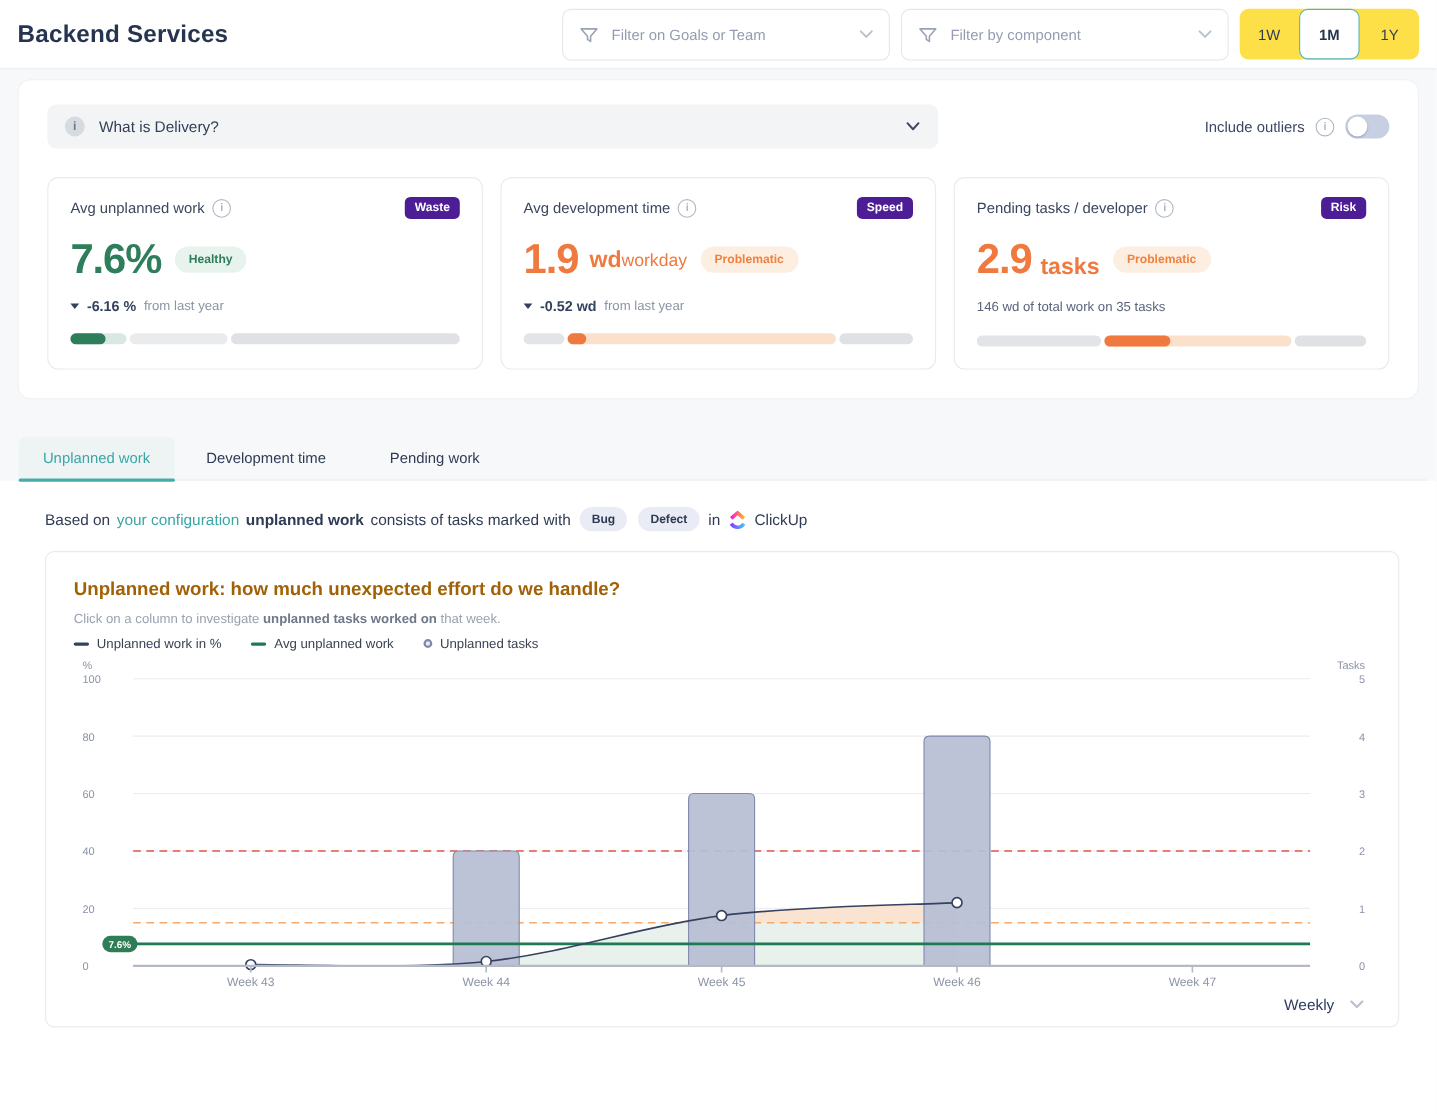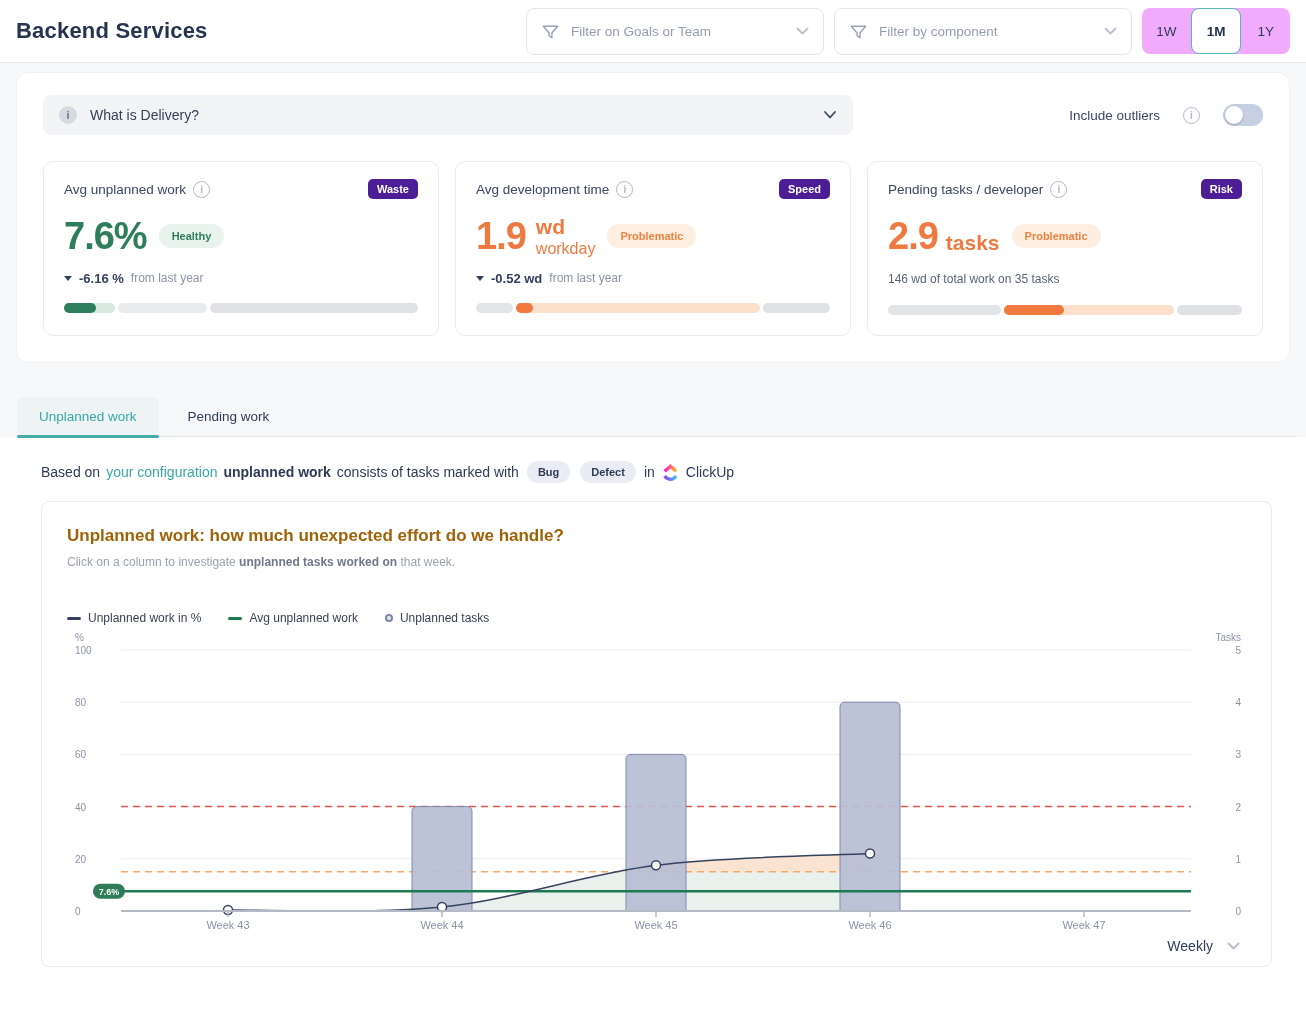--- a/index.html
+++ b/index.html
@@ -11,52 +11,52 @@
   }
   
   .appbar { height:63px; background:#fff; border-bottom:1px solid #e9ebee;
     display:flex; align-items:center; padding:0 16px; }
   .app-title { font-size:22px; font-weight:700; color:#263450; margin:0; letter-spacing:.2px; }
   .hdr-right { margin-left:auto; display:flex; align-items:center; gap:10px; }
   .filter-select { width:298px; height:47px; background:#fff; border:1px solid #e3e6ec;
     border-radius:8px; display:flex; align-items:center; gap:11px; padding:0 14px;
     font-size:13.5px; color:#949db0; cursor:pointer; }
   .filter-select .chev { margin-left:auto; }
-  .segmented { width:148px; height:46px; background:#f0abfc; border-radius:8px; display:flex; }
+  .segmented { width:163px; height:46px; background:#fde047; border-radius:8px; display:flex; }
   .seg { flex:1; display:flex; align-items:center; justify-content:center;
     font-size:13.5px; color:#2f3b55; border-radius:8px; cursor:pointer; }
   .seg.active { background:#fff; border:1.5px solid #57b5b3; font-weight:700; color:#263450; }
   
   .panel { margin:9px 16px 0; background:#fff; border:1px solid #eef0f3; border-radius:12px;
     padding:22px 26px 26px; }
   .row1 { display:flex; align-items:center; justify-content:space-between; }
   .delivery { width:810px; height:40px; background:#f3f4f6; border-radius:8px;
     display:flex; align-items:center; gap:13px; padding:0 16px; cursor:pointer; }
   .info-filled { width:18px; height:18px; border-radius:50%; background:#d6dae1; color:#6e7789;
     font-size:11px; font-weight:700; display:flex; align-items:center; justify-content:center; flex:none; }
   .delivery-label { font-size:14px; font-weight:500; color:#333f57; }
   .delivery .chev { margin-left:auto; }
-  .outliers { display:flex; align-items:center; gap:23px; font-size:13.5px; color:#3b4763; }
+  .outliers { display:flex; align-items:center; gap:10px; font-size:13.5px; color:#3b4763; }
   .info-outline { width:17px; height:17px; border-radius:50%; border:1.5px solid #b0b8c6;
     color:#b0b8c6; font-size:10px; font-weight:700; display:flex; align-items:center;
     justify-content:center; cursor:pointer; flex:none; }
   .toggle { width:40px; height:22px; border-radius:11px; background:#c7cfe3; position:relative; cursor:pointer; }
   .toggle .knob { width:18px; height:18px; border-radius:50%; background:#fff; position:absolute;
     top:2px; left:2px; box-shadow:0 1px 2px rgba(0,0,0,.25); }
   
   .cards { display:flex; gap:16px; margin-top:26px; }
   .card { flex:1; background:#fff; border:1px solid #e8ebef; border-radius:10px; padding:17px 20px 20px; }
   .card-head { display:flex; align-items:center; gap:7px; }
   .card-title { font-size:13.5px; color:#3a475f; }
   .badge { margin-left:auto; background:#4c1d95; color:#fff; font-size:11px; font-weight:700;
     padding:4px 9px; border-radius:5px; }
   .value-row { display:flex; align-items:center; gap:12px; margin-top:14px; height:46px; }
   .big { font-size:38px; font-weight:700; letter-spacing:-1px; line-height:1; }
   .green-t { color:#2e7d5b; } .orange-t { color:#f0793f; }
-  .unit-col { display:flex; flex-direction:column; line-height:1; color:#f0793f; margin-left:-2px; }
+  .unit-col { display:flex; flex-direction:row; line-height:1; color:#f0793f; margin-left:-2px; }
   .unit-col .u { font-size:21px; font-weight:700; }
   .unit-col .us { font-size:16px; margin-top:4px; }
   .unit-inline { font-size:21px; font-weight:700; color:#f0793f; align-self:flex-end; margin:0 0 4px -4px; }
   .pill { font-size:11px; font-weight:700; padding:6px 13px; border-radius:999px; }
   .pill.green { background:#e9f3ee; color:#2e7d5b; }
   .pill.orange { background:#fdeee2; color:#f0823f; }
   .delta-row { display:flex; align-items:center; gap:7px; margin-top:11px; font-size:13px; height:16px; }
   .tri-down { width:0; height:0; border-left:4px solid transparent; border-right:4px solid transparent;
     border-top:5px solid #33415f; }
   .delta { font-weight:700; color:#33415f; }
@@ -79,21 +79,21 @@
   .config-line .boldw { font-weight:700; }
   .tag { background:#e9ecf4; border-radius:999px; padding:5px 11px; font-size:11px; font-weight:700;
     color:#2f3b55; margin:0 2px; }
   .cu-name { font-weight:400; }
   
   .chart-card { margin-top:18px; width:1231px; background:#fff; border:1px solid #e8eaee;
     border-radius:8px; padding:24px 25px 12px; }
   .chart-title { font-size:17px; font-weight:700; color:#a16207; }
   .chart-sub { margin-top:9px; font-size:12px; color:#9aa2b0; }
   .chart-sub .sb { font-weight:700; color:#6e7889; }
-  .legend { margin-top:42px; display:flex; gap:27px; align-items:center; font-size:12px; color:#3a4254; }
+  .legend { margin-top:9px; display:flex; gap:27px; align-items:center; font-size:12px; color:#3a4254; }
   .leg-item { display:flex; align-items:center; gap:7px; }
   .dash { width:14px; height:3px; border-radius:2px; display:inline-block; }
   .ring { width:8px; height:8px; border-radius:50%; border:2px solid #7d88a9; background:#e8ebf2; display:inline-block; }
   .freq-row { display:flex; justify-content:flex-end; align-items:center; gap:14px; margin-top:2px;
     padding-right:6px; font-size:14px; color:#2e3c5f; cursor:pointer; }
   svg text { font-family:"Liberation Sans", sans-serif; }
 </style>
 </head>
 <body>
 
@@ -226,20 +226,21 @@
             <div class="gf" style="width: 35%; background: rgb(240, 121, 63);"></div>
           </div>
           <div class="gz" style="flex: 1 1 0%; background: rgb(223, 225, 228);"></div>
         </div>
     </div>
   </div>
 </div>
 
 <div class="tabs-row">
   <div class="tab active">Unplanned work</div>
+  <div class="tab">Development time</div>
   <div class="tab">Pending work</div>
 </div>
 
 <div class="lower">
   <div class="config-line">
     <span>Based on</span>
     <span class="link">your configuration</span>
     <span class="boldw">unplanned work</span>
     <span>consists of tasks marked with</span>
     <span class="tag">Bug</span>

